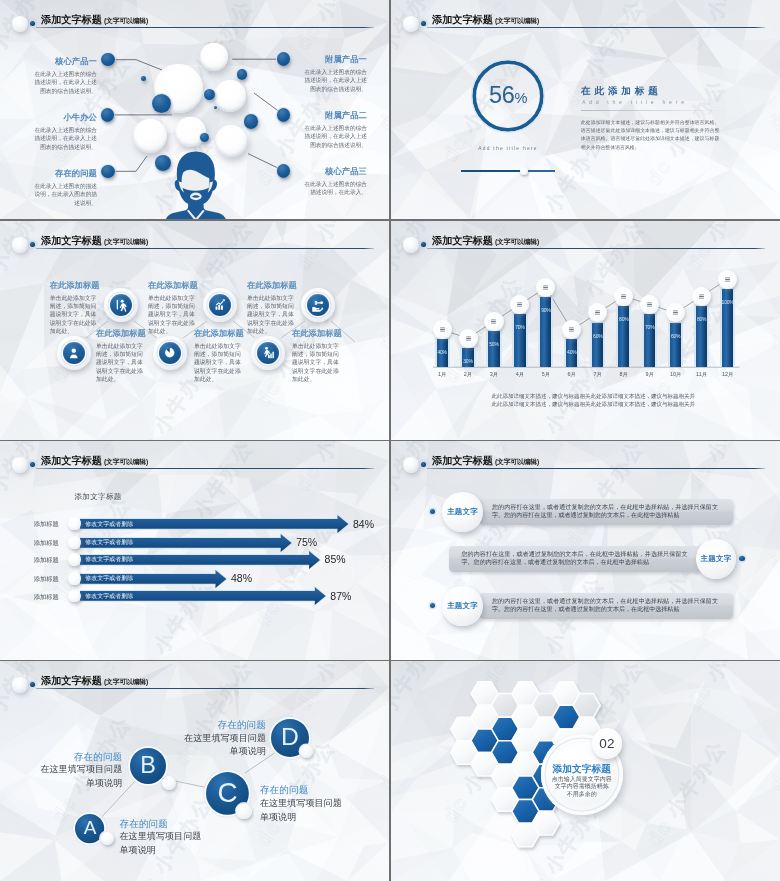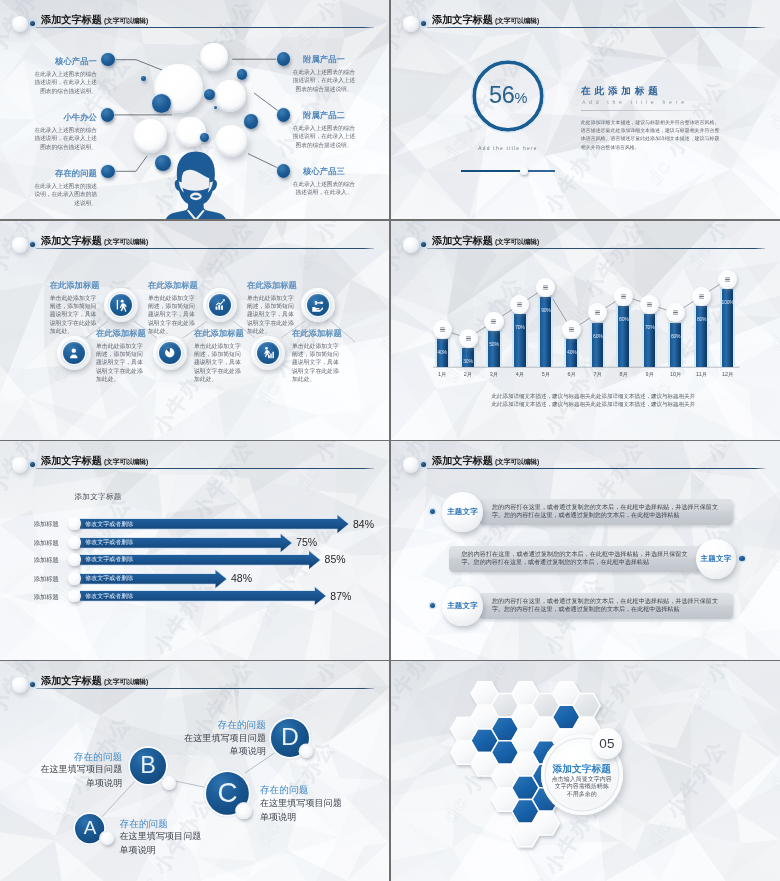--- a/index.html
+++ b/index.html
@@ -38,21 +38,21 @@
   box-shadow:2.5px 4.5px 6px rgba(118,126,139,.36),
              inset 0 -2px 3px rgba(192,198,207,.55),
              inset 0 2px 2px rgba(255,255,255,.9)}
 .bdot{position:absolute;border-radius:50%;
   background:radial-gradient(circle at 36% 28%,#3f7db5,#1d5c96 48%,#0e4880 100%);
   box-shadow:1.2px 2.4px 3.2px rgba(86,96,112,.45),0 0 0 1.1px rgba(214,230,243,.8)}
 .s1-avatar{position:absolute;left:163.8px;top:150.3px;width:63.7px;height:84.5px}
 .s1-avatar svg{width:100%;height:100%;display:block}
 .s1-blk{position:absolute;width:68px}
 .s1-l{left:29px;text-align:right}
-.s1-r{left:290px;text-align:center}
+.s1-r{left:299px;text-align:right}
 .s1-h{font-size:8.3px;font-weight:bold;color:#5288bd;line-height:10px;letter-spacing:.1px;margin-bottom:3.5px}
 .s1-b{font-size:5.7px;color:#5d646d;line-height:8.6px;letter-spacing:0}
 
 
 .s2-pct{position:absolute;left:79px;top:80.5px;width:76px;text-align:center;
   font-size:23.5px;color:#2a628f;line-height:28px;letter-spacing:-.3px;font-weight:400}
 .s2-sym{font-size:14.5px;vertical-align:.5px;margin-left:0}
 .s2-cap{position:absolute;left:54px;top:146px;width:126px;text-align:center;
   font-size:4.9px;color:#6e7784;letter-spacing:1.25px}
 .s2-bar{position:absolute;left:70px;top:170px;width:94px;height:2px;
@@ -2103,21 +2103,21 @@
             <path d="M127.60,138.59 L120.80,150.37 L107.20,150.37 L100.40,138.59 L107.20,126.81 L120.80,126.81 Z" fill="url(#hxw)" stroke="#fdfdfe" stroke-width="1.5"></path>
             <path d="M148.00,126.81 L141.20,138.59 L127.60,138.59 L120.80,126.81 L127.60,115.03 L141.20,115.03 Z" fill="url(#hxb)" stroke="#fdfdfe" stroke-width="1.5"></path>
             <path d="M168.40,138.59 L161.60,150.37 L148.00,150.37 L141.20,138.59 L148.00,126.81 L161.60,126.81 Z" fill="url(#hxb)" stroke="#fdfdfe" stroke-width="1.5"></path>
             <path d="M148.00,150.37 L141.20,162.15 L127.60,162.15 L120.80,150.37 L127.60,138.59 L141.20,138.59 Z" fill="url(#hxb)" stroke="#fdfdfe" stroke-width="1.5"></path>
             <path d="M168.40,162.15 L161.60,173.92 L148.00,173.92 L141.20,162.15 L148.00,150.37 L161.60,150.37 Z" fill="url(#hxw)" stroke="#fdfdfe" stroke-width="1.5"></path>
             <path d="M148.00,173.92 L141.20,185.70 L127.60,185.70 L120.80,173.92 L127.60,162.15 L141.20,162.15 Z" fill="url(#hxw)" stroke="#fdfdfe" stroke-width="1.5"></path>
           </g>
         </svg>
         <div class="s8-disc"></div>
         <div class="s8-num">
-          <span>05</span>
+          <span>02</span>
         </div>
         <div class="s8-h">添加文字标题</div>
         <div class="s8-b" style="top:114.5px">点击输入简要文字内容</div>
         <div class="s8-b" style="top:122.1px">文字内容需概括精炼</div>
         <div class="s8-b" style="top:129.7px">不用多余的</div>
       </div>
     </div>
 </div>
 
 </body></html>

